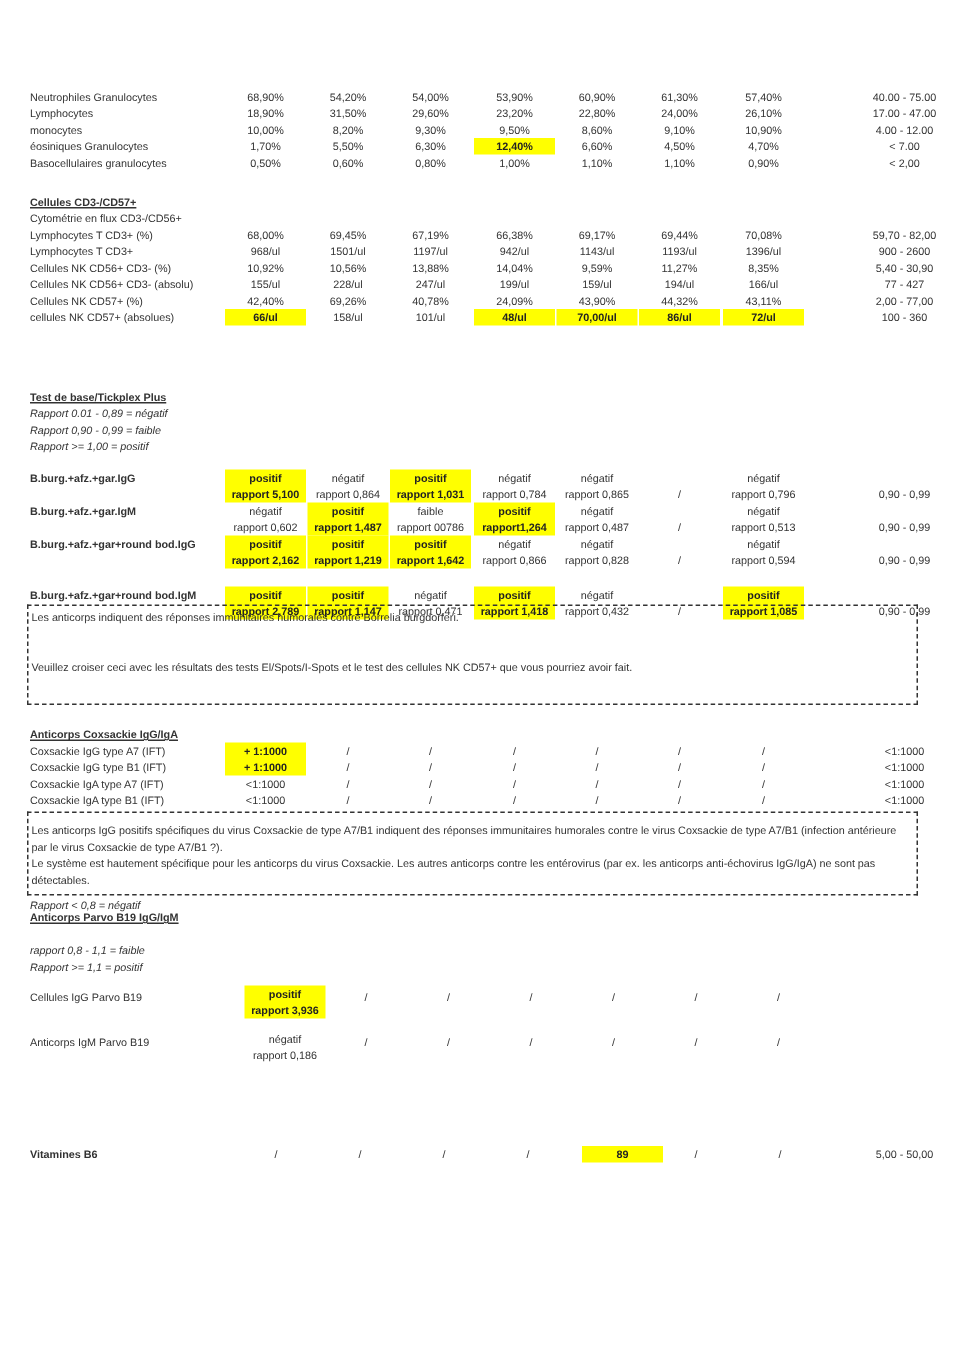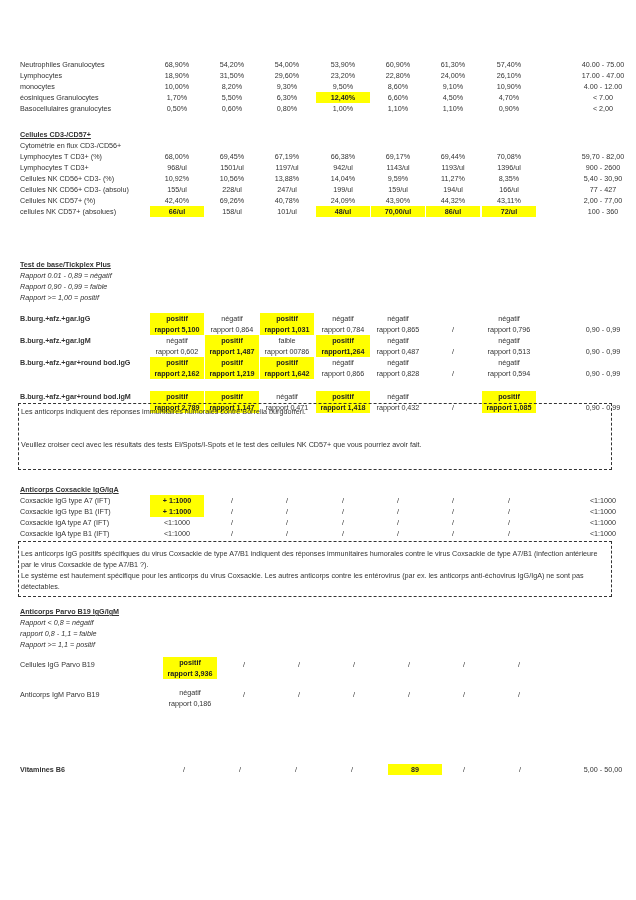--- a/index.html
+++ b/index.html
@@ -337,21 +337,21 @@
         <div class="c c6">/</div>
         <div class="ref">&lt;1:1000</div>
       </div>
     </div>
   <div class="note" style="top:541px;height:56px;padding-top:6px;">
     <p>Les anticorps IgG positifs spécifiques du virus Coxsackie de type A7/B1 indiquent des réponses immunitaires humorales contre le virus Coxsackie de type A7/B1 (infection antérieure par le virus Coxsackie de type A7/B1 ?).</p>
     <p>Le système est hautement spécifique pour les anticorps du virus Coxsackie. Les autres anticorps contre les entérovirus (par ex. les anticorps anti-échovirus IgG/IgA) ne sont pas détectables.</p>
   </div>
 
   <div class="hdr" style="top:606px">Anticorps Parvo B19 IgG/IgM</div>
-  <div class="it" style="top:617px">Rapport &lt; 0,8 = négatif</div>
+  <div class="it" style="top:598px">Rapport &lt; 0,8 = négatif</div>
   <div class="it" style="top:628px">rapport 0,8 - 1,1 = faible</div>
   <div class="it" style="top:639px">Rapport &gt;= 1,1 = positif</div>
   <div id="parvorows">
       <div class="row" style="top: 659px; height: 22px;">
         <div class="lbl">Cellules IgG Parvo B19</div>
         <div class="cell2 hl" style="left: 163px; top: -2px;">
           <div>positif</div>
           <div>rapport 3,936</div>
         </div>
         <div class="c c1" style="left: 217px;">/</div>

